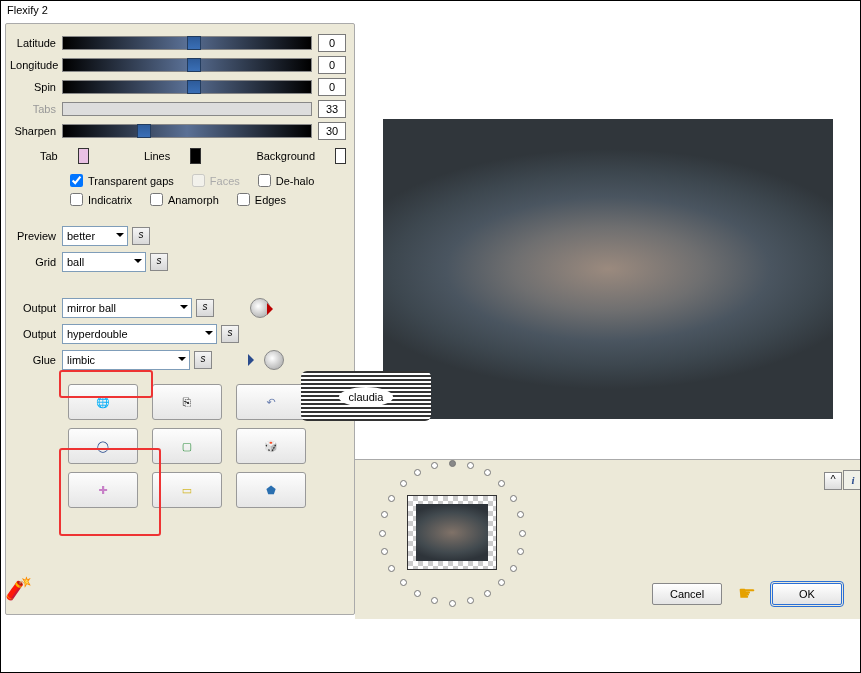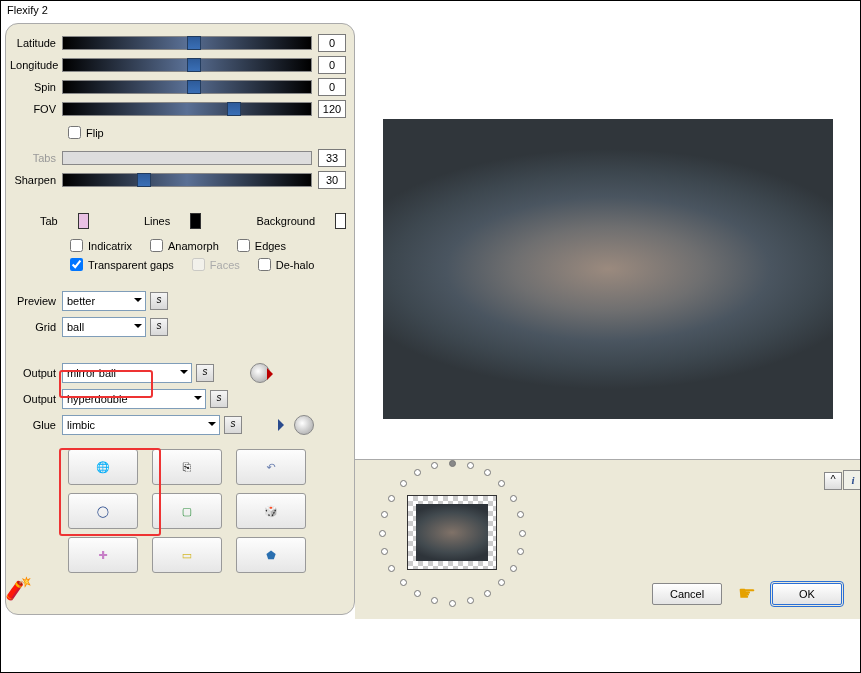--- a/index.html
+++ b/index.html
@@ -1,36 +1,36 @@
 <!DOCTYPE html>
 <html><head>
 <meta charset="utf-8">
 <style>
 * { box-sizing: border-box; margin: 0; padding: 0; font-family: Tahoma, Verdana, sans-serif; font-size: 11px; }
 body { background: #fff; width: 861px; height: 673px; overflow: hidden; position: relative; border: 1px solid #000; }
 .titlebar { padding: 3px 6px; font-size: 11px; }
 .content { display: flex; }
-.left-panel { width: 350px; padding: 10px 8px 10px 4px; background: #ece9d8; border: 1px solid #aaa; border-radius: 13px; margin: 4px 0 4px 4px; }
+.left-panel { width: 350px; padding: 10px 8px 10px 4px; background: #ece9d8; border: 1px solid #aaa; border-radius: 2px; margin: 4px 0 4px 4px; }
 .right-panel { flex: 1; display: flex; flex-direction: column; }
 .preview-area { flex: 1; background: #fff; padding: 40px 22px; }
 .preview-img { width: 450px; height: 300px; background: radial-gradient(ellipse 60% 40% at 50% 50%, #9b8a7e 0%, #6f6f70 35%, #4a5560 60%, #3d474f 80%, #30363b 100%); margin: 60px auto 0; }
 
 .row { display: flex; align-items: center; margin-bottom: 4px; }
 .lbl { width: 52px; text-align: right; padding-right: 6px; color: #000; }
 .lbl.dim { color: #999; }
 .slider-track { flex: 1; height: 14px; background: linear-gradient(90deg,#000 0%,#5a7095 50%,#000 100%); border: 1px solid #888; position: relative; margin-right: 6px; }
 .slider-track.dim { background: #ddd; }
 .slider-thumb { position: absolute; top: -1px; width: 14px; height: 14px; background: linear-gradient(#2d5b9a,#3a6fb6); border: 1px solid #233c5e; }
 .valbox { width: 28px; height: 18px; border: 1px solid #7a7a7a; background: #fff; text-align: center; line-height: 16px; }
 
 .chk { display: flex; align-items: center; gap: 5px; }
 .chk input { width: 13px; height: 13px; }
 .chk-row { display: flex; align-items: center; gap: 18px; padding-left: 60px; margin: 6px 0; }
 
-.swatch-row { display: flex; align-items: center; gap: 20px; padding-left: 30px; margin: 24px 0 10px 0; }
+.swatch-row { display: flex; align-items: center; gap: 20px; padding-left: 30px; margin: 8px 0 10px 0; }
 .swatch { width: 16px; height: 16px; border: 1px solid #333; display: inline-block; }
 
 .sel-row { display: flex; align-items: center; margin-bottom: 6px; }
 .sel-lbl { width: 52px; text-align: right; padding-right: 6px; }
 .sel { height: 20px; border: 1px solid #7f9db9; background: #fff; padding: 0 18px 0 4px; position: relative; line-height: 18px; }
 .sel::after { content: ""; position: absolute; right: 3px; top: 6px; border: 4px solid transparent; border-top-color: #000; }
 .sbtn { width: 18px; height: 18px; border: 1px solid #888; background: linear-gradient(#f5f5f5,#d8d8d8); margin-left: 4px; font-style: italic; text-align: center; line-height: 14px; font-size: 10px; }
 
 .redbox { position: absolute; border: 2px solid #e33; border-radius: 3px; pointer-events: none; }
 
@@ -81,34 +81,21 @@
         </div>
       <div class="valbox">0</div>
     </div>
     <div class="row">
       <div class="lbl">Spin</div>
       <div class="slider-track">
           <div class="slider-thumb" style="left:50%"></div>
         </div>
       <div class="valbox">0</div>
     </div>
-    <div class="row">
-      <div class="lbl">FOV</div>
-      <div class="slider-track">
-          <div class="slider-thumb" style="left:66%"></div>
-        </div>
-      <div class="valbox">120</div>
-    </div>
-
-    <div class="chk-row" style="padding-left:58px;margin:8px 0 10px 0">
-      <label class="chk">
-          <input type="checkbox" style="">
-          <span>Flip</span>
-        </label>
-    </div>
+
 
     <div class="row">
       <div class="lbl dim">Tabs</div>
       <div class="slider-track dim"></div>
       <div class="valbox">33</div>
     </div>
     <div class="row">
       <div class="lbl">Sharpen</div>
       <div class="slider-track">
           <div class="slider-thumb" style="left:30%"></div>
@@ -122,77 +109,77 @@
       <span style="width:24px"></span>
       <span>Lines</span>
       <span class="swatch" style="background:#000"></span>
       <span style="width:24px"></span>
       <span>Background</span>
       <span class="swatch" style="background:#fff"></span>
     </div>
 
     <div class="chk-row">
       <label class="chk">
-          <input type="checkbox" style="">
-          <span>Indicatrix</span>
-        </label>
-      <label class="chk">
-          <input type="checkbox" style="">
-          <span>Anamorph</span>
-        </label>
-      <label class="chk">
-          <input type="checkbox" style="">
-          <span>Edges</span>
-        </label>
-    </div>
-    <div class="chk-row">
-      <label class="chk">
           <input type="checkbox" checked="" style="">
           <span>Transparent gaps</span>
         </label>
       <label class="chk" style="color:#aaa">
           <input type="checkbox" disabled="" style="">
           <span>Faces</span>
         </label>
       <label class="chk">
           <input type="checkbox" style="">
           <span>De-halo</span>
         </label>
     </div>
+    <div class="chk-row">
+      <label class="chk">
+          <input type="checkbox" style="">
+          <span>Indicatrix</span>
+        </label>
+      <label class="chk">
+          <input type="checkbox" style="">
+          <span>Anamorph</span>
+        </label>
+      <label class="chk">
+          <input type="checkbox" style="">
+          <span>Edges</span>
+        </label>
+    </div>
 
     <div style="height:14px"></div>
 
     <div class="sel-row">
       <div class="sel-lbl">Preview</div>
-      <div class="sel" style="width:84px">better</div>
+      <div class="sel" style="width:66px">better</div>
       <div class="sbtn">s</div>
     </div>
     <div class="sel-row">
       <div class="sel-lbl">Grid</div>
       <div class="sel" style="width:84px">ball</div>
       <div class="sbtn">s</div>
     </div>
 
     <div style="height:20px"></div>
 
     <div class="sel-row">
       <div class="sel-lbl">Output</div>
       <div class="sel" style="width:130px">mirror ball</div>
       <div class="sbtn">s</div>
       <span style="width:36px"></span>
       <span class="disc play-r"></span>
     </div>
     <div class="sel-row">
       <div class="sel-lbl">Output</div>
-      <div class="sel" style="width:144px">hyperdouble</div>
+      <div class="sel" style="width:155px">hyperdouble</div>
       <div class="sbtn">s</div>
     </div>
     <div class="sel-row">
       <div class="sel-lbl">Glue</div>
-      <div class="sel" style="width:158px">limbic</div>
+      <div class="sel" style="width:128px">limbic</div>
       <div class="sbtn">s</div>
       <span style="width:36px"></span>
       <span class="play-b"></span>
       <span class="disc" style="margin-left:4px"></span>
     </div>
 
     <div class="redbox" style="left:53px;top:346px;width:94px;height:28px"></div>
     <div class="redbox" style="left:53px;top:424px;width:102px;height:88px"></div>
 
     <div class="btn-grid">
@@ -224,20 +211,21 @@
           <span style="color:#2a6fb0">⬟</span>
         </div>
     </div>
 
     <span class="grenade">🧨</span>
   </div>
 
   <div class="right-panel">
     <div class="preview-area">
       <div class="preview-img"></div>
+      <div style="position:absolute;left:300px;top:370px;width:130px;height:50px;font-family:cursive;font-size:16px;text-align:center;background:repeating-linear-gradient(#333 0 2px,#fff 2px 4px);border-radius:6px;line-height:50px;color:#000"><span style="background:#fff;border-radius:50%;padding:4px 10px">claudia</span></div>
     </div>
 
     <div class="bottom-bar">
       <div class="thumb-ring">
         <div class="thumb-img">
             <div class="thumb-inner"></div>
           </div>
       <div class="dot active" style="left: 82px; top: 5px;"></div>
           <div class="dot" style="left: 100.117px; top: 7.38519px;"></div>
           <div class="dot" style="left: 117px; top: 14.3782px;"></div>

